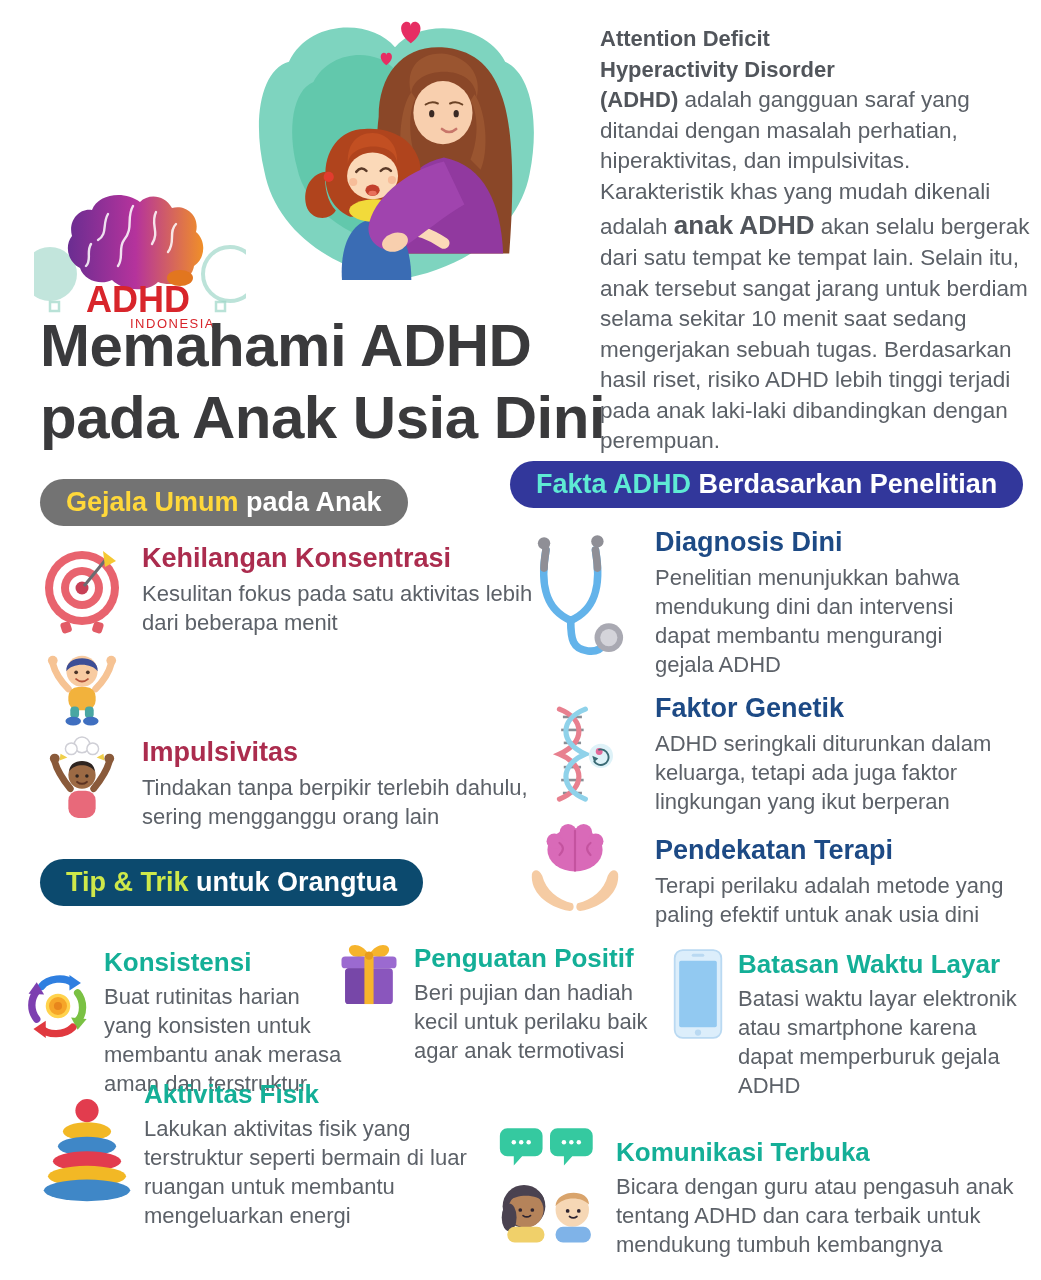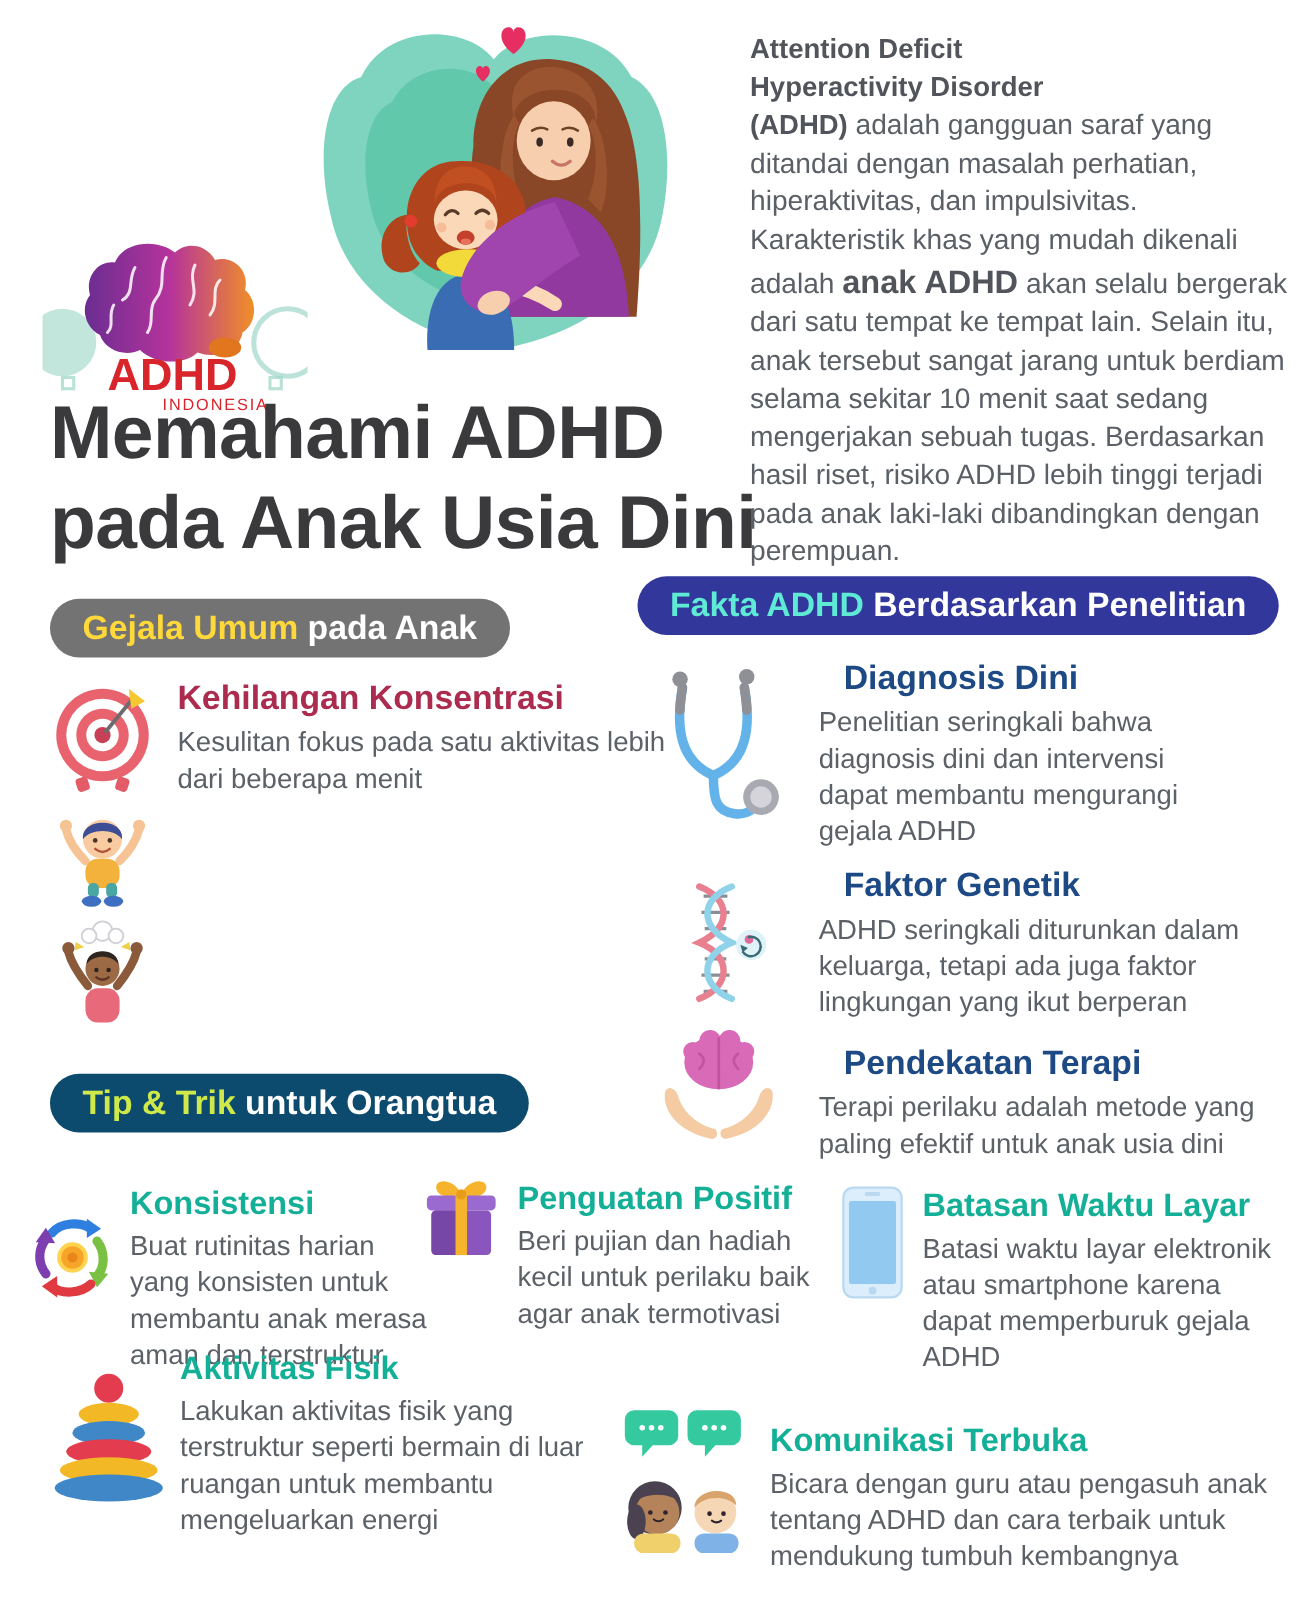--- a/index.html
+++ b/index.html
@@ -32,21 +32,21 @@
   .banner.blue .hl{color:#5eead4;}
   .banner.teal{left:40px;top:859px;background:#0c4a6e;}
   .banner.teal .hl{color:#cfe94a;}
 
   
   .item{position:absolute;display:flex;align-items:flex-start;}
   .item .ic{flex:0 0 auto;display:flex;justify-content:center;}
   .item h3{margin:0 0 5px;font-size:27px;font-weight:bold;line-height:1.1;}
   .item p{margin:0;font-size:22px;line-height:1.33;color:#5c6168;}
   .item.g h3{color:#ab2c4e;}
-  .item.f h3{color:#1d4a85;margin-left:20px;}
+  .item.f h3{color:#1d4a85;}
   .item.t h3{color:#14af97;font-size:26px;}
   .item.g .ic{width:88px;margin-right:16px;}
   .item.f .ic{width:125px;margin-right:18px;}
 </style>
 </head>
 <body>
 
 <div class="canvas">
 
   <div class="logo">
@@ -183,20 +183,24 @@
         <circle cx="12" cy="25" r="5" fill="#8a5a3a"></circle>
           <circle cx="68" cy="25" r="5" fill="#8a5a3a"></circle>
         <circle cx="40" cy="42" r="14" fill="#9c6a44"></circle>
         <path d="M27,38 C27,24 53,24 53,38 C47,30 33,30 27,38 Z" fill="#2e2420"></path>
         <circle cx="35" cy="43" r="1.8" fill="#2e2420"></circle>
           <circle cx="45" cy="43" r="1.8" fill="#2e2420"></circle>
         <path d="M35,49 q5,4 10,0" stroke="#5d3423" stroke-width="2" fill="none" stroke-linecap="round"></path>
         <rect x="26" y="58" width="28" height="28" rx="10" fill="#e8697a"></rect>
       </svg>
     </div>
+    <div style="width:430px;">
+      <h3>Impulsivitas</h3>
+      <p>Tindakan tanpa berpikir terlebih dahulu, sering mengganggu orang lain</p>
+    </div>
   </div>
 
   <div class="banner blue">
     <span class="hl">Fakta ADHD</span>
       <span> Berdasarkan Penelitian</span>
   </div>
 
   <div class="item f" style="left:512px;top:528px;">
     <div class="ic" style="margin-top:2px;">
       <svg viewBox="0 0 105 145" width="100" height="140">
@@ -205,21 +209,21 @@
         <path d="M74,20 C75,27 76,33 76,39" fill="none" stroke="#8f8f96" stroke-width="8" stroke-linecap="round"></path>
         <circle cx="20" cy="13" r="6.5" fill="#8f8f96"></circle>
           <circle cx="76" cy="11" r="6.5" fill="#8f8f96"></circle>
         <path d="M48,94 C48,114 50,124 66,126 C74,127 80,124 83,119" fill="none" stroke="#63b3ea" stroke-width="8" stroke-linecap="round"></path>
         <circle cx="88" cy="112" r="15" fill="#a9a9b2"></circle>
         <circle cx="88" cy="112" r="9" fill="#d4d4da"></circle>
       </svg>
     </div>
     <div style="width:360px;">
       <h3>Diagnosis Dini</h3>
-      <p style="width:335px;">Penelitian seringkali bahwa diagnosis dini dan intervensi dapat membantu mengurangi gejala ADHD</p>
+      <p style="width:335px;">Penelitian menunjukkan bahwa mendukung dini dan intervensi dapat membantu mengurangi gejala ADHD</p>
     </div>
   </div>
 
   <div class="item f" style="left:512px;top:694px;">
     <div class="ic" style="margin-top:10px;">
       <svg viewBox="0 0 92 118" width="80" height="102">
         <g stroke="#8a8f96" stroke-width="3">
           <line x1="32" y1="15" x2="54" y2="15"></line>
             <line x1="30" y1="30" x2="56" y2="30"></line>
             <line x1="33" y1="45" x2="53" y2="45"></line>

